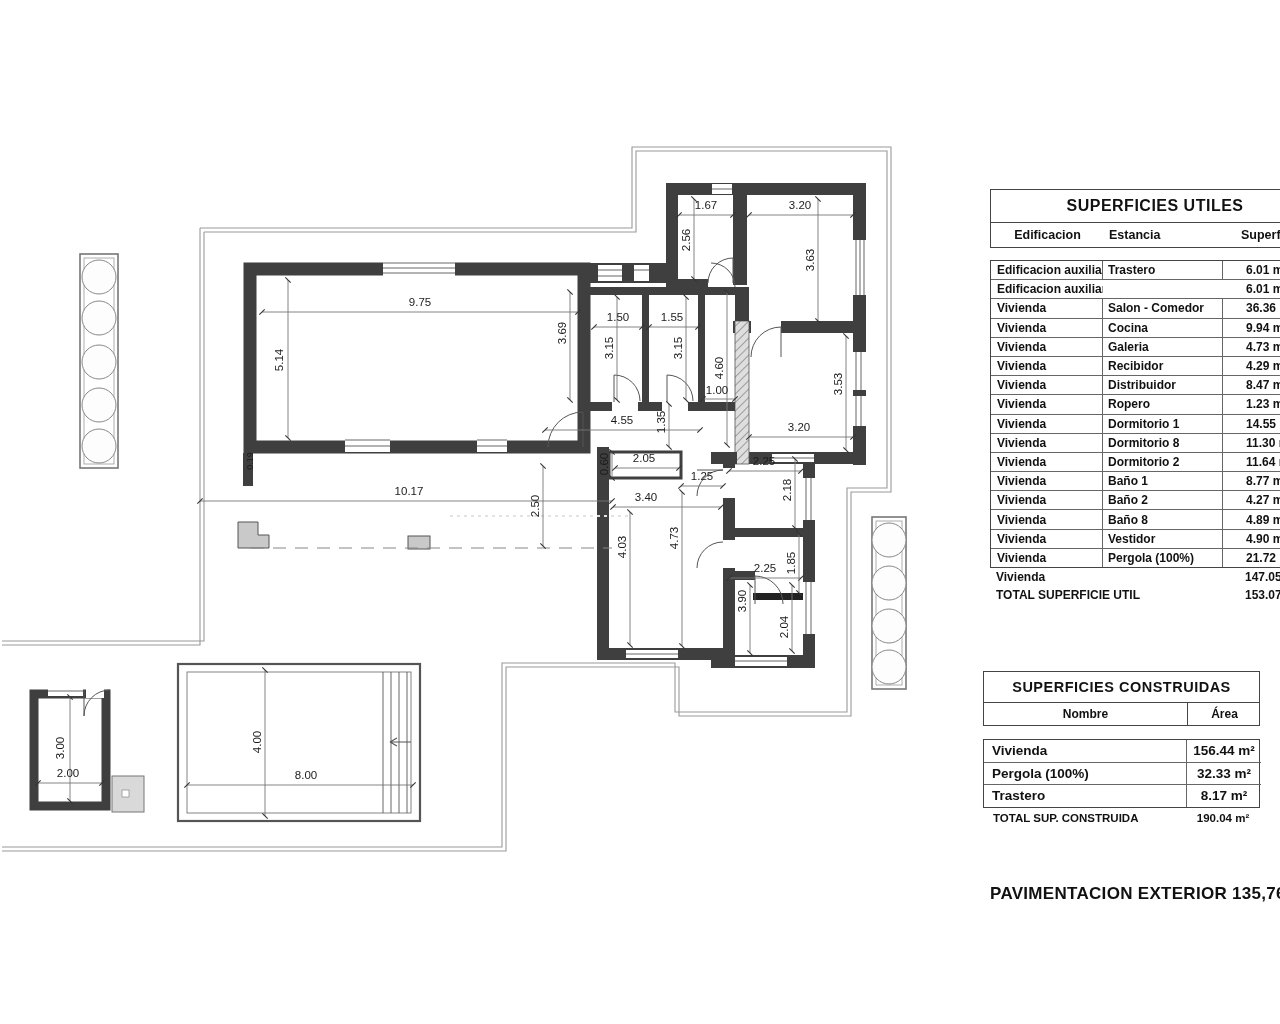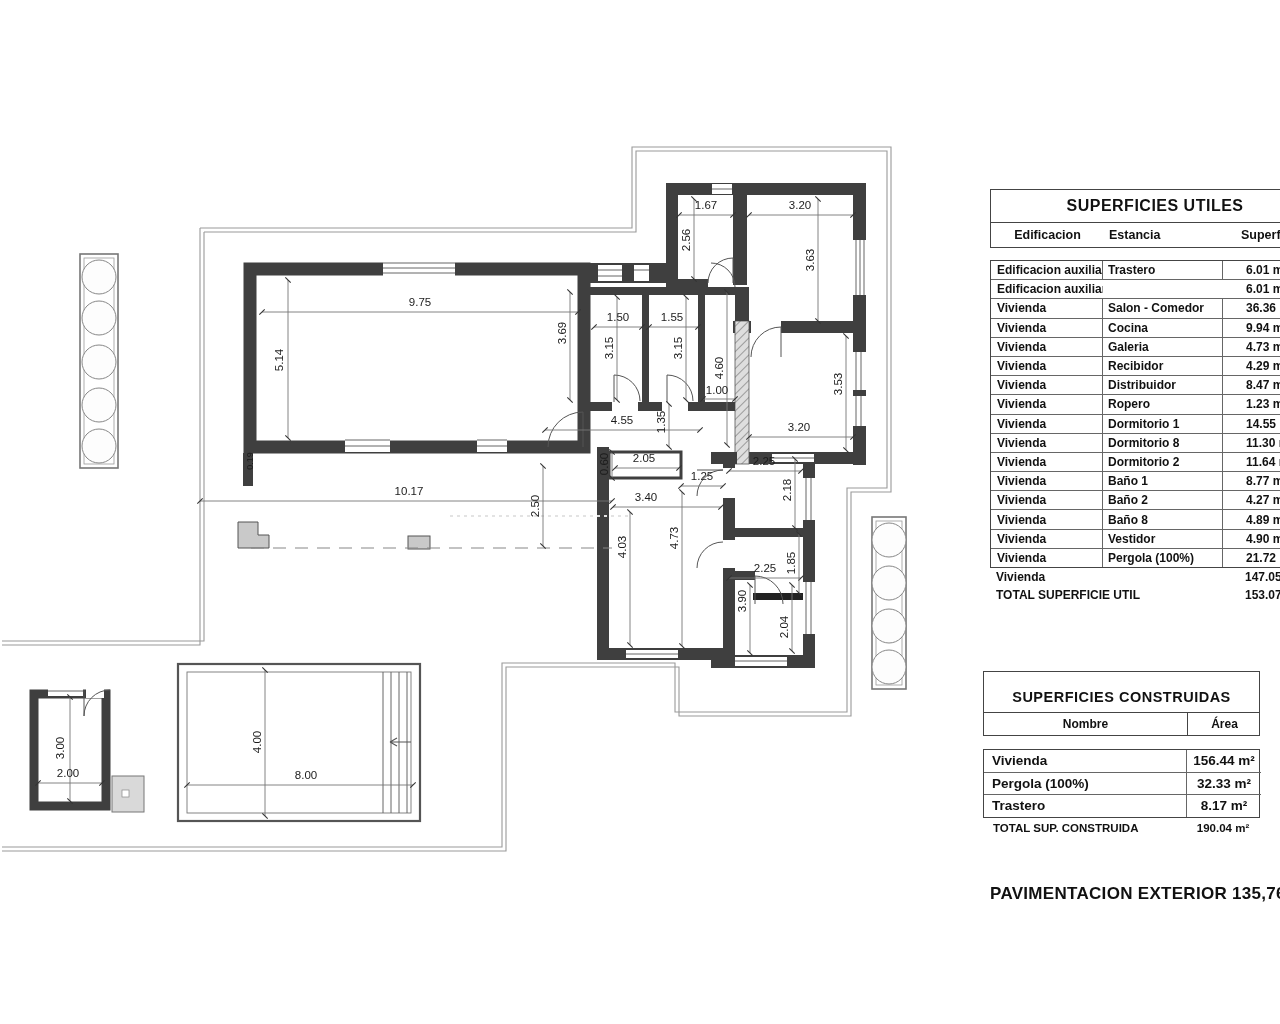--- a/index.html
+++ b/index.html
@@ -48,21 +48,21 @@
   #t-utiles .trow .c1{padding-left:6px;border-right:1px solid #666;}
   #t-utiles .trow .c2{padding-left:5px;border-right:1px solid #666;}
   #t-utiles .trow .c3{padding-left:23px;}
   #t-utiles .trow.nodiv .c1,#t-utiles .trow.nodiv .c2{border-right:none;}
   #t-utiles .freerow{grid-template-columns:232px 96px;height:18.2px;font-size:12px;}
   #t-utiles .freerow .c1{padding-left:6px;}
   #t-utiles .freerow .c3{padding-left:23px;}
 
   
   #t-construidas{left:983px;top:671px;width:277px;}
-  #t-construidas .ttitle{height:30px;font-size:14.5px;margin-top:10px;}
+  #t-construidas .ttitle{height:30px;font-size:14.5px;}
   #t-construidas .thead{grid-template-columns:204px 73px;height:22px;font-size:12px;}
   #t-construidas .thead > div{justify-content:center;}
   #t-construidas .thead .c1{border-right:1px solid #444;}
   #t-construidas .gap{height:13px;}
   #t-construidas .trow{grid-template-columns:203px 74px;height:21.5px;font-size:13.5px;}
   #t-construidas .trow .c1{padding-left:8px;border-right:1px solid #666;}
   #t-construidas .trow .c2{justify-content:center;text-align:center;}
   #t-construidas .freerow{grid-template-columns:203px 74px;height:21px;font-size:11.5px;}
   #t-construidas .freerow .c1{padding-left:3px;margin-left:7px;}
   #t-construidas .freerow .c2{justify-content:center;}

